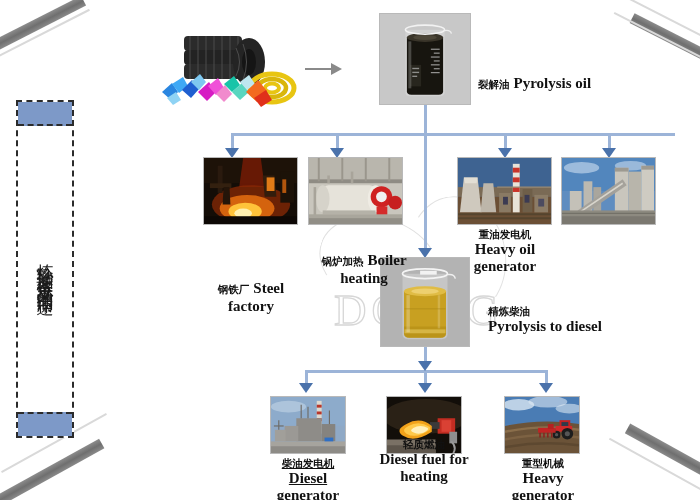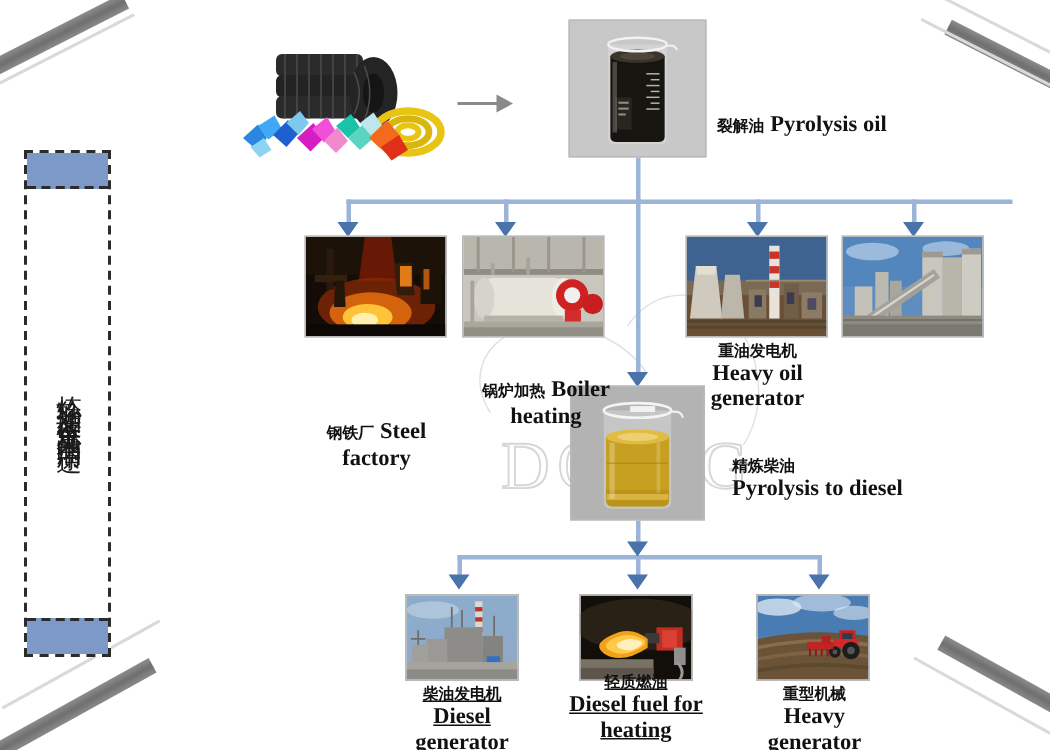--- a/index.html
+++ b/index.html
@@ -550,21 +550,21 @@
       <path d="M66 46 q6 6 2 12" stroke="#9a9a9a" stroke-width="2" fill="none"></path>
 
       <path d="M46 30 Q34 20 20 28 Q8 34 16 40 Q28 48 46 36 Z" fill="#f2a21a"></path>
       <path d="M44 31 Q33 24 22 30 Q14 34 20 38 Q30 44 44 34 Z" fill="#ffc94a"></path>
       <path d="M42 32 Q34 28 27 32 Q22 35 28 37 Q35 40 42 34 Z" fill="#fff0bd"></path>
 
       <rect x="0" y="44" width="50" height="14" fill="#7a7165"></rect>
       <rect x="0" y="50" width="50" height="8" fill="#5e564c"></rect>
     </svg>
   </div>
-  <div class="cap stack" style="left:376px; top:450px; width:96px;text-decoration:underline;">
+  <div class="cap stack" style="left:376px; top:439px; width:96px;">
     <span class="zh">轻质燃油</span>
     <span class="en">Diesel fuel for heating</span>
   </div>
 
   <div class="tile" style="left:504px; top:396px; width:76px; height:58px;">
     <svg class="art" viewBox="0 0 76 58" preserveAspectRatio="none">
       <rect width="76" height="58" fill="#4f7fb5"></rect>
       <rect x="0" y="0" width="76" height="28" fill="#4a7cb4"></rect>
       <ellipse cx="14" cy="8" rx="16" ry="6" fill="#e3edf7" opacity="0.75"></ellipse>
       <ellipse cx="44" cy="5" rx="20" ry="6" fill="#dce8f4" opacity="0.6"></ellipse>

